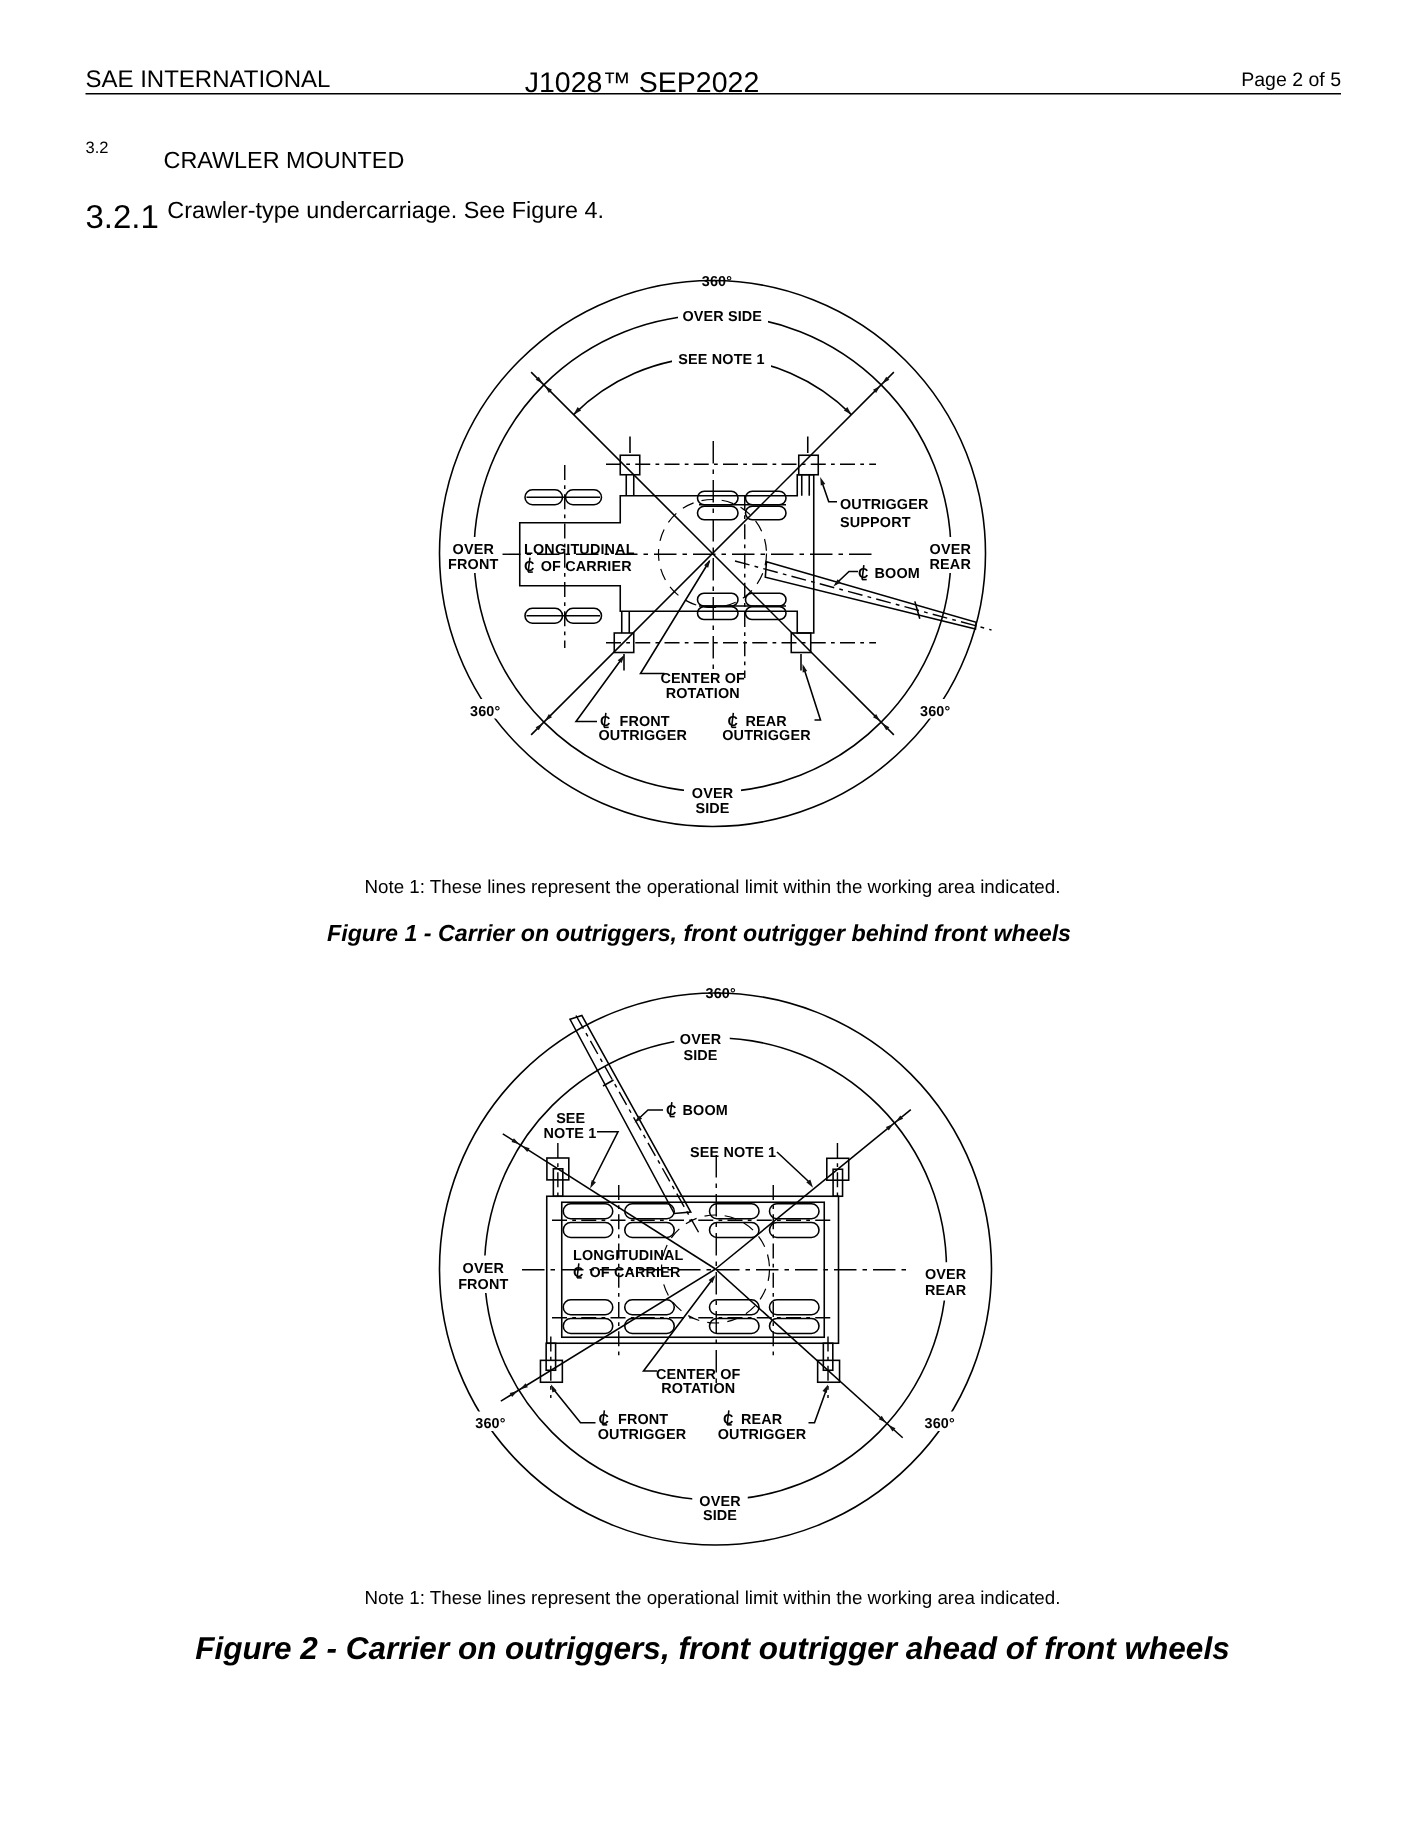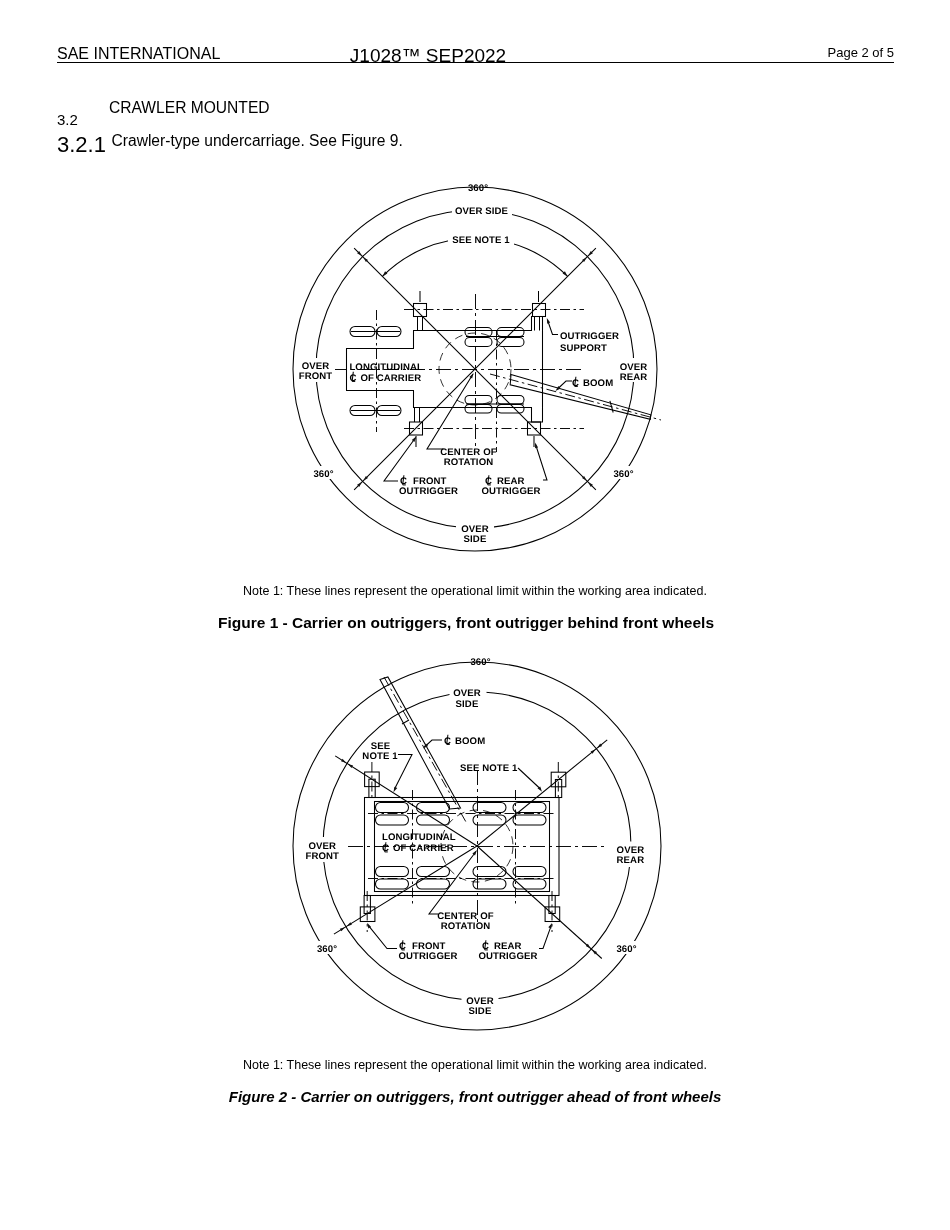--- a/index.html
+++ b/index.html
@@ -7,24 +7,24 @@
 svg .sw{stroke:#000;stroke-width:0.8;fill:none;stroke-dasharray:8 5.5}
 svg .cl1{stroke:#000;stroke-width:0.95;fill:none;stroke-dasharray:15 4 3 4}
 svg .cl2{stroke:#000;stroke-width:0.95;fill:none;stroke-dasharray:10 3.5 2.5 3.5}
 svg text.lb{font-family:"Liberation Sans",sans-serif;font-size:9.6px;font-weight:bold;fill:#000;letter-spacing:0.1px;-webkit-font-smoothing:antialiased;text-rendering:geometricPrecision}
 </style></head>
 <body>
 <div class="abs" style="left:57px;top:45px;font-size:16px">SAE INTERNATIONAL</div>
 <div class="abs" style="left:0;top:45px;width:856px;text-align:center;font-size:19px">J1028™ SEP2022</div>
 <div class="abs" style="right:56px;top:45px;font-size:13px">Page 2 of 5</div>
 <div class="abs" style="left:57px;top:61.5px;width:837px;height:0;border-top:1.4px solid #000"></div>
-<div class="abs" style="left:57px;top:111px;font-size:15px">3.2</div>
+<div class="abs" style="left:57px;top:93px;font-size:11px">3.2</div>
 <div class="abs" style="left:109px;top:98.5px;font-size:15.6px">CRAWLER MOUNTED</div>
 <div class="abs" style="left:57px;top:131.5px;font-size:22px">3.2.1</div>
-<div class="abs" style="left:111.5px;top:131.5px;font-size:15.6px">Crawler-type undercarriage. See Figure 9.</div>
+<div class="abs" style="left:111.5px;top:131.5px;font-size:15.6px">Crawler-type undercarriage. See Figure 4.</div>
 <svg class="abs" style="left:0;top:0;transform:translateZ(0)" width="950" height="1230" viewBox="0 0 950 1230">
 <circle cx="475.0" cy="369.0" r="182" class="ln" fill="none"></circle>
 <circle cx="475.0" cy="369.0" r="159" class="ln" fill="none"></circle>
 <path d="M 382.4 276.4 A 131 131 0 0 1 567.6 276.4" class="ln" fill="none"></path>
 <polygon points="382.4,276.4 385.1,271.3 387.4,273.6" fill="#111" stroke="none"></polygon>
 <polygon points="567.6,276.4 562.6,273.6 564.9,271.3" fill="#111" stroke="none"></polygon>
 <line x1="354.1" y1="248.1" x2="595.9" y2="489.9" class="ln"></line>
 <line x1="595.9" y1="248.1" x2="354.1" y2="489.9" class="ln"></line>
 <polygon points="363.3,257.3 368.0,259.9 365.9,262.0" fill="#111" stroke="none"></polygon>
     <polygon points="361.9,255.9 357.1,253.2 359.2,251.1" fill="#111" stroke="none"></polygon>
@@ -228,14 +228,14 @@
     <line x1="485.9" y1="940.2" x2="484.7" y2="949.9" class="ln" stroke-width="0.9"></line>
     <line x1="484.7" y1="949.9" x2="487.8" y2="949.9" class="ln" stroke-width="0.9"></line>
 <text x="494" y="949" class="lb" text-anchor="start">REAR</text>
 <text x="508" y="959" class="lb" text-anchor="middle">OUTRIGGER</text>
 <text x="480" y="1004.2" class="lb" text-anchor="middle">OVER</text>
 <text x="480" y="1013.6" class="lb" text-anchor="middle">SIDE</text>
 <text x="327" y="952" class="lb" text-anchor="middle">360°</text>
 <text x="626.5" y="952" class="lb" text-anchor="middle">360°</text>
 </svg>
 <div class="abs" style="left:0;top:584px;width:950px;text-align:center;font-size:12.5px">Note 1: These lines represent the operational limit within the working area indicated.</div>
-<div class="abs" style="left:0;top:614px;width:932px;text-align:center;font-size:15.5px;font-weight:bold;">Figure 1 - Carrier on outriggers, front outrigger behind front wheels</div>
+<div class="abs" style="left:0;top:614px;width:932px;text-align:center;font-size:15.5px;font-weight:bold;font-style:italic">Figure 1 - Carrier on outriggers, front outrigger behind front wheels</div>
 <div class="abs" style="left:0;top:1058px;width:950px;text-align:center;font-size:12.5px">Note 1: These lines represent the operational limit within the working area indicated.</div>
-<div class="abs" style="left:0;top:1088px;width:950px;text-align:center;font-size:15px;font-weight:bold;font-style:italic">Figure 2 - Carrier on outriggers, front outrigger ahead of front wheels</div>
+<div class="abs" style="left:0;top:1088px;width:950px;text-align:center;font-size:21px;font-weight:bold;font-style:italic">Figure 2 - Carrier on outriggers, front outrigger ahead of front wheels</div>
 </body></html>

